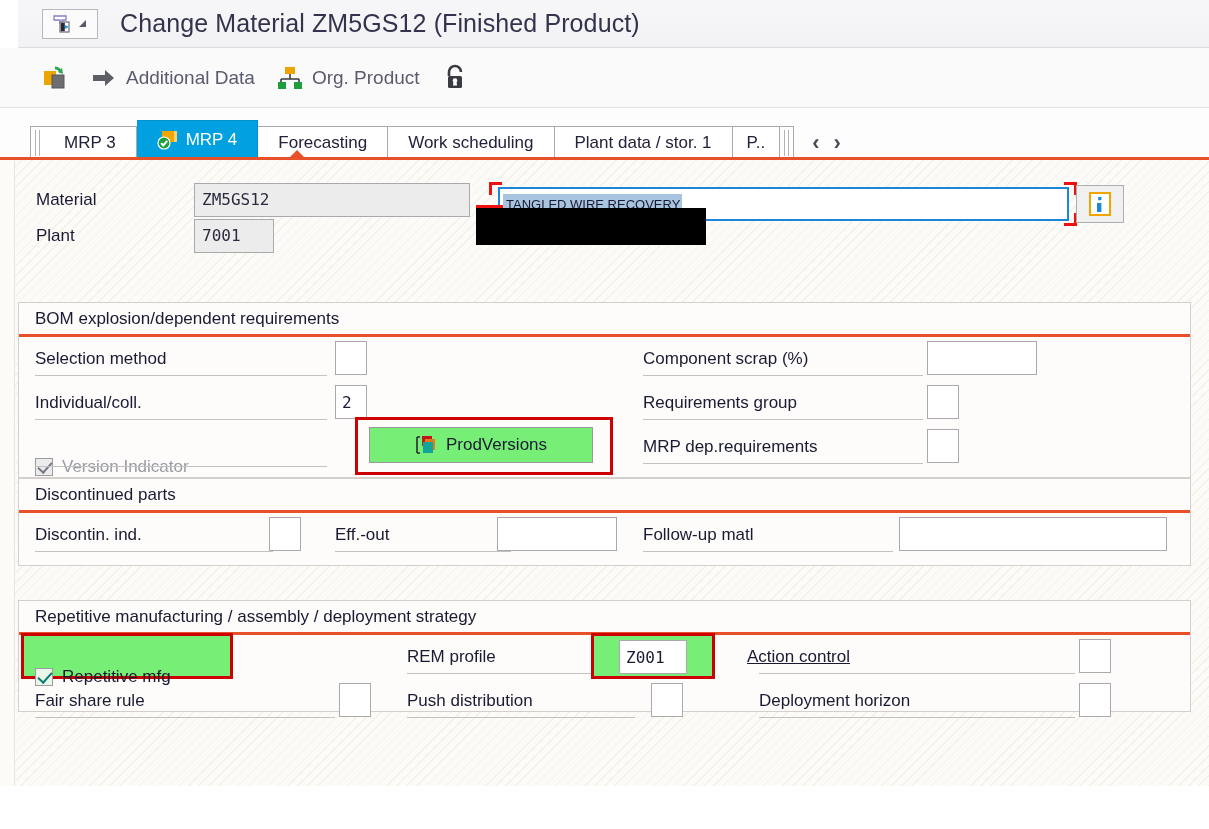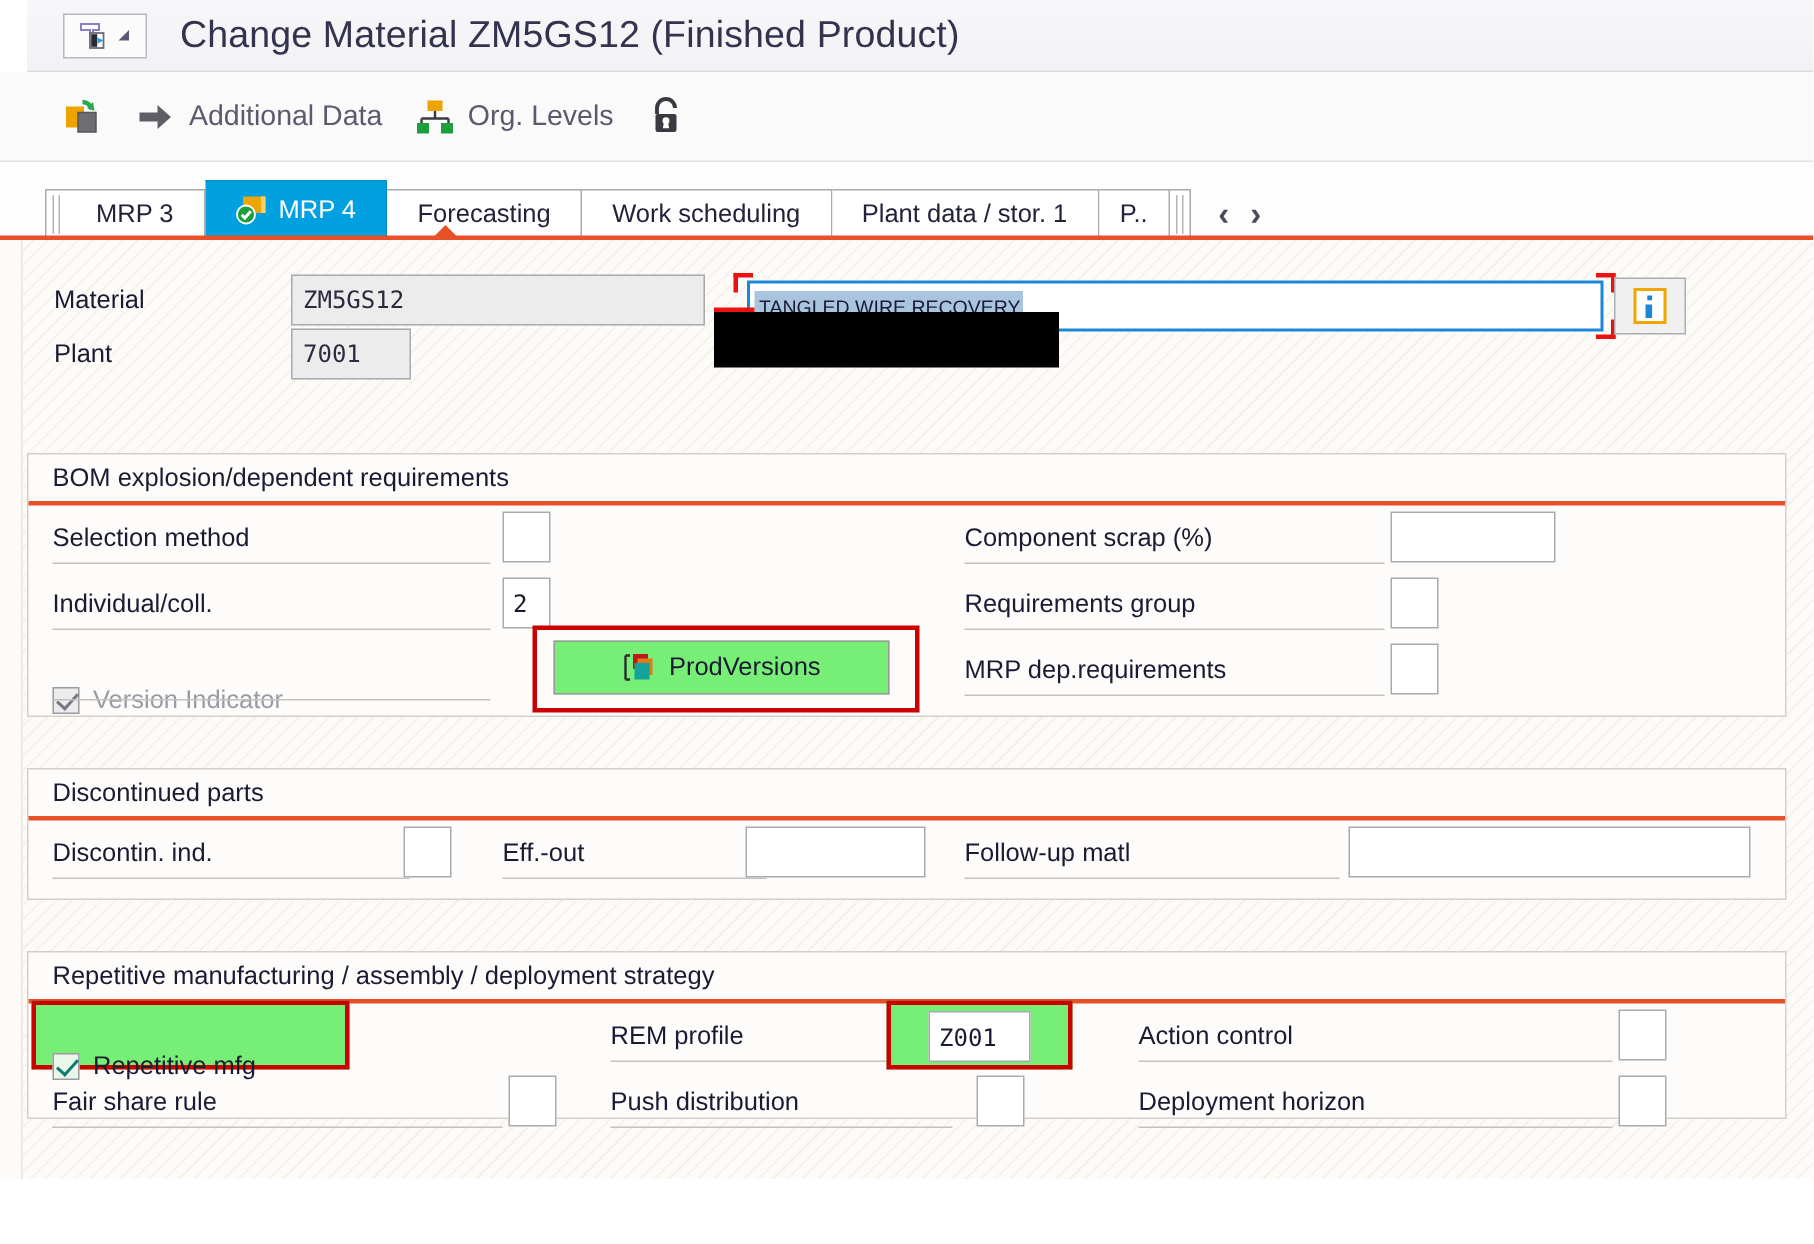--- a/index.html
+++ b/index.html
@@ -427,21 +427,21 @@
 
   <div class="tb-item">
     <span class="tb-icon">
       <svg width="26" height="26" viewBox="0 0 26 26">
         <rect x="8" y="2" width="10" height="7" fill="#eda400"></rect>
         <path d="M13 9 v5 M4 14 h18 M4 14 v4 M22 14 v4" stroke="#3a3a42" stroke-width="1.6" fill="none"></path>
         <rect x="1" y="17" width="8" height="7" fill="#1f9e3e"></rect>
         <rect x="17" y="17" width="8" height="7" fill="#1f9e3e"></rect>
       </svg>
     </span>
-    <span class="lbl">Org. Levels</span>
+    <span class="lbl">Org. Product</span>
   </div>
 
 
   <div class="tb-item">
     <span class="tb-icon">
       <svg width="26" height="28" viewBox="0 0 26 28">
         <path d="M7 12 v-4 a6 6 0 0 1 12 0" stroke="#3a3a42" stroke-width="2.6" fill="none"></path>
         <rect x="6" y="12" width="14" height="12" rx="1.5" fill="#3a3a42"></rect>
         <circle cx="13" cy="16.5" r="2.3" fill="#ffffff"></circle>
         <path d="M11.6 17.5 h2.8 l0.7 4 h-4.2 z" fill="#ffffff"></path>
@@ -581,21 +581,21 @@
         <div class="cellR">
           <span class="flabel">MRP dep.requirements</span>
           <span class="uline" style="left:16px; width:280px;"></span>
           <span class="fbox" style="left:300px; top:4px; width:32px;"></span>
         </div>
       </div>
 
     </div>
   </div>
 
-  <div class="group" style="margin-top:34px; height:88px;">
+  <div class="group" style="height:88px;">
     <div class="group-title">Discontinued parts</div>
     <div class="group-body">
       <div class="frow">
         <div class="cellL">
           <span class="flabel">Discontin. ind.</span>
           <span class="uline" style="left:16px; width:238px;"></span>
           <span class="fbox" style="left:250px; top:4px; width:32px;"></span>
 
           <span class="flabel" style="position:absolute; left:300px;">Eff.-out</span>
           <span class="uline" style="left:316px; width:176px;"></span>
@@ -622,21 +622,21 @@
             <span class="cbx-lbl">Repetitive mfg</span>
           </span>
 
           <span class="flabel" style="position:absolute; left:372px;">REM profile</span>
           <span class="uline" style="left:388px; width:228px;"></span>
         </div>
         <div class="cellR">
           <span class="hl-green" style="left:-36px; top:-2px; width:124px; height:46px;"></span>
           <span class="fbox" style="left:-8px; top:5px; width:68px; z-index:2;">Z001</span>
 
-          <span class="flabel" style="position:absolute; left:116px;">Action control</span>
+          <span class="flabel" style="position:absolute; left:104px;text-decoration:underline;">Action control</span>
           <span class="uline" style="left:132px; width:316px;"></span>
           <span class="fbox" style="left:452px; top:4px; width:32px;"></span>
         </div>
       </div>
 
       <div class="frow">
         <div class="cellL">
           <span class="flabel">Fair share rule</span>
           <span class="uline" style="left:16px; width:300px;"></span>
           <span class="fbox" style="left:320px; top:4px; width:32px;"></span>

